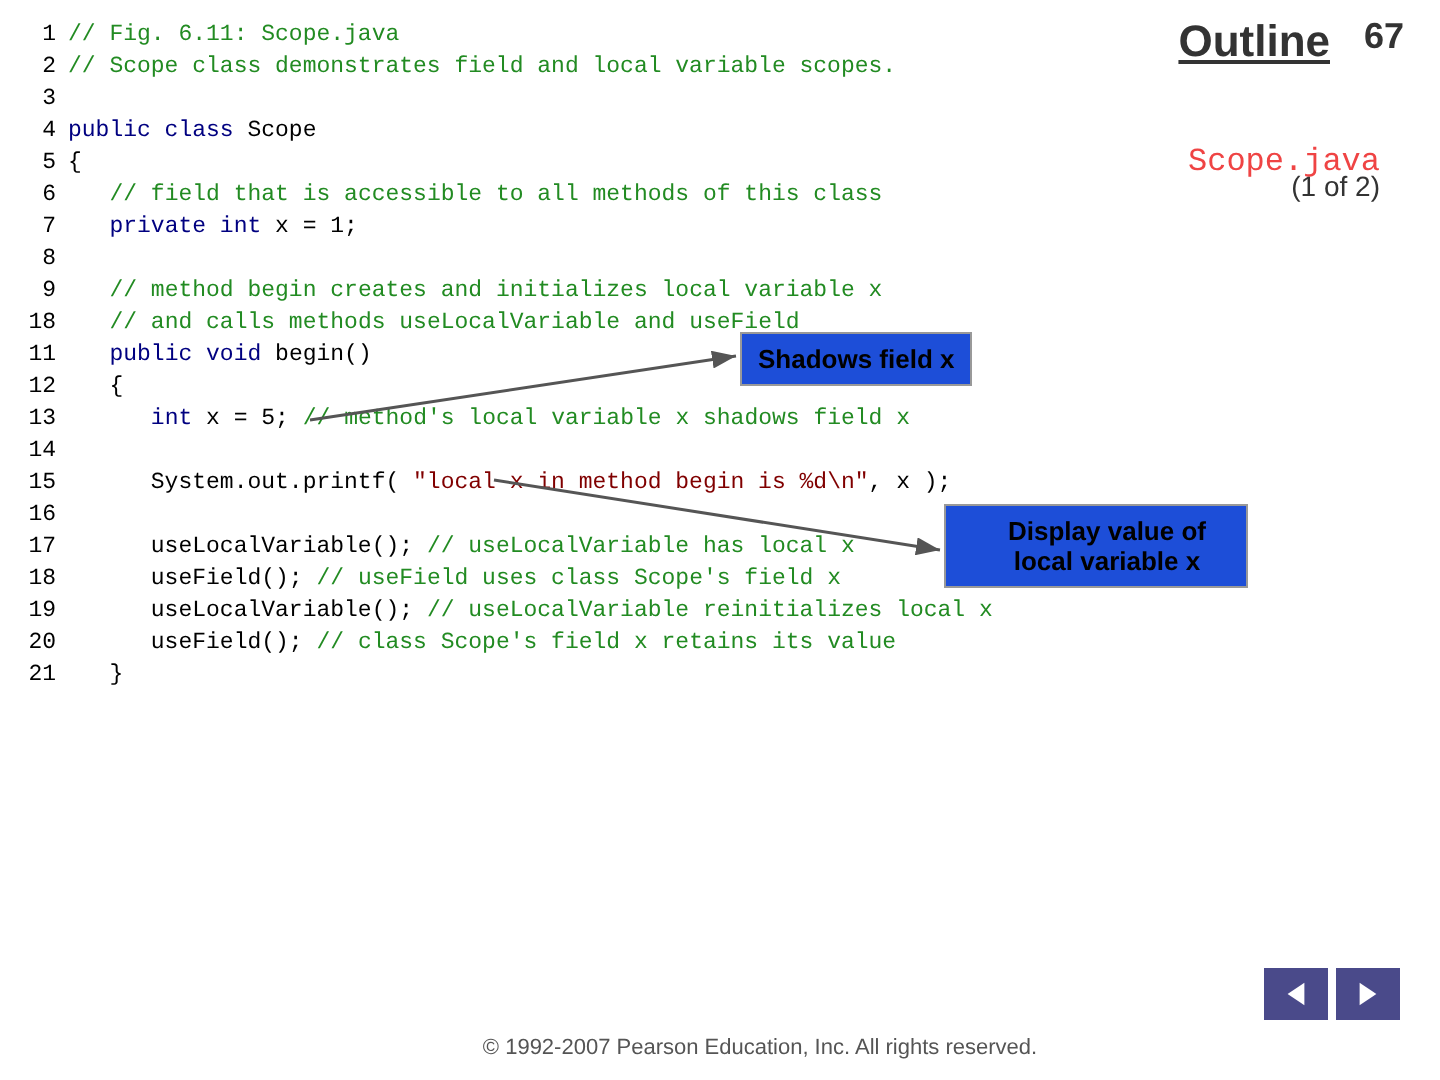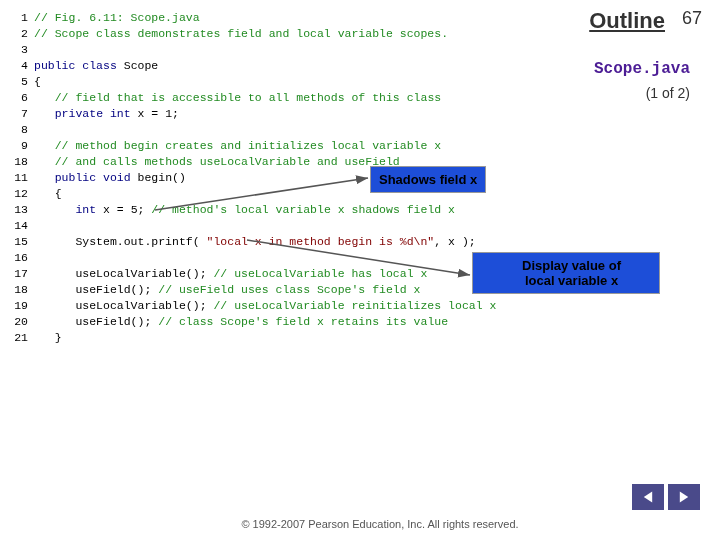--- a/index.html
+++ b/index.html
@@ -10,42 +10,42 @@
       font-family: Arial, sans-serif;
       position: relative;
       overflow: hidden;
     }
 
     .page-number {
       position: absolute;
       top: 8px;
       right: 18px;
       font-size: 18px;
-      font-weight: normal;
+      font-weight: bold;
       color: #333;
       margin-left: 36px;
     }
 
     .outline-title {
       position: absolute;
       top: 8px;
       right: 55px;
       font-size: 22px;
       font-weight: bold;
       color: #333;
       text-decoration: underline;
     }
 
     .slide-title {
       position: absolute;
-      top: 60px;
+      top: 72px;
       right: 30px;
       font-size: 16px;
-      font-weight: bold;
-      color: #4c1d95;
+      font-weight: normal;
+      color: #ef4444;
       font-family: 'Courier New', monospace;
     }
 
     .slide-subtitle {
       position: absolute;
       top: 85px;
       right: 30px;
       font-size: 14px;
       color: #333;
     }
@@ -107,21 +107,21 @@
 
     .callout-shadows {
       top: 166px;
       left: 370px;
     }
 
     .callout-display {
       top: 252px;
       left: 472px;
       white-space: normal;
-      width: 188px;
+      width: 152px;
       text-align: center;
       padding-left: 19px;
     }
 
     
     svg.arrows {
       position: absolute;
       top: 0;
       left: 0;
       width: 720px;

